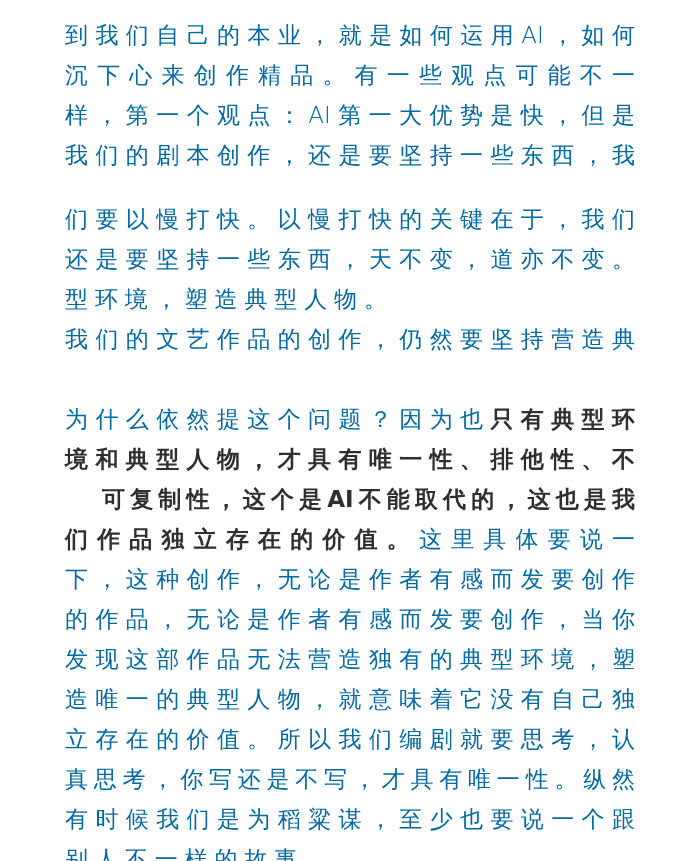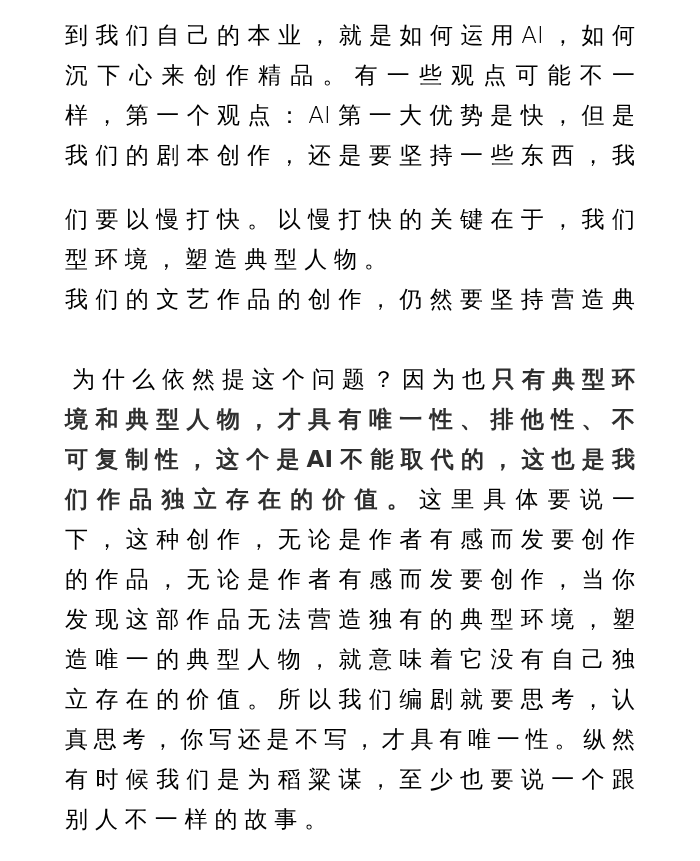--- a/index.html
+++ b/index.html
@@ -40,42 +40,43 @@
     letter-spacing: 6.9px;
   }
   .line span {
     display: inline;
   }
   .bold {
     color: #2f2f2f;
     font-weight: 600;
   }
   .regular {
-    color: #000000;
+    color: #0369a1;
   }
 </style>
 </head>
 <body>
 
 <div class="article">
 
   <p class="para">
     <span class="line" style="letter-spacing: 0px;"><span class="regular">到我们自己的本业，就是如何运用AI，如何</span></span>
     <span class="line" style="letter-spacing: 0px;"><span class="regular">沉下心来创作精品。有一些观点可能不一</span></span>
     <span class="line" style="letter-spacing: 0px;"><span class="regular">样，第一个观点：AI第一大优势是快，但是</span></span>
     <span class="line" style="letter-spacing: 0px;"><span class="regular">我们的剧本创作，还是要坚持一些东西，我</span></span>
     <span class="line" style="letter-spacing: 0px; margin-top: 24px;"><span class="regular">们要以慢打快。以慢打快的关键在于，我们</span></span>
+    <span class="line" style="letter-spacing: 0px;"><span class="regular">还是要坚持一些东西，天不变，道亦不变。</span></span>
     <span class="line last"><span class="regular">型环境，塑造典型人物。</span></span>
     <span class="line" style="letter-spacing: 0px;"><span class="regular">我们的文艺作品的创作，仍然要坚持营造典</span></span>
   </p>
 
   <p class="para">
-    <span class="line" style="letter-spacing: 0px; margin-left: 7px;"><span class="regular">为什么依然提这个问题？因为也</span><span class="bold">只有典型环</span></span>
+    <span class="line" style="letter-spacing: 0px;"><span class="regular">为什么依然提这个问题？因为也</span><span class="bold">只有典型环</span></span>
     <span class="line" style="letter-spacing: 0px;"><span class="bold">境和典型人物，才具有唯一性、排他性、不</span></span>
-    <span class="line" style="letter-spacing: 0px;"><span class="bold">可复制性，这个是AI不能取代的，这也是我</span></span>
+    <span class="line" style="letter-spacing: 0px; margin-left: 37px;"><span class="bold">可复制性，这个是AI不能取代的，这也是我</span></span>
     <span class="line" style="letter-spacing: 0px;"><span class="bold">们作品独立存在的价值。</span><span class="regular">这里具体要说一</span></span>
     <span class="line" style="letter-spacing: 0px;"><span class="regular">下，这种创作，无论是作者有感而发要创作</span></span>
     <span class="line" style="letter-spacing: 0px;"><span class="regular">的作品，无论是作者有感而发要创作，当你</span></span>
     <span class="line" style="letter-spacing: 0px;"><span class="regular">发现这部作品无法营造独有的典型环境，塑</span></span>
     <span class="line" style="letter-spacing: 0px;"><span class="regular">造唯一的典型人物，就意味着它没有自己独</span></span>
     <span class="line" style="letter-spacing: 0px;"><span class="regular">立存在的价值。所以我们编剧就要思考，认</span></span>
     <span class="line" style="letter-spacing: 0px;"><span class="regular">真思考，你写还是不写，才具有唯一性。纵然</span></span>
     <span class="line" style="letter-spacing: 0px;"><span class="regular">有时候我们是为稻粱谋，至少也要说一个跟</span></span>
     <span class="line last"><span class="regular">别人不一样的故事。</span></span>
   </p>

